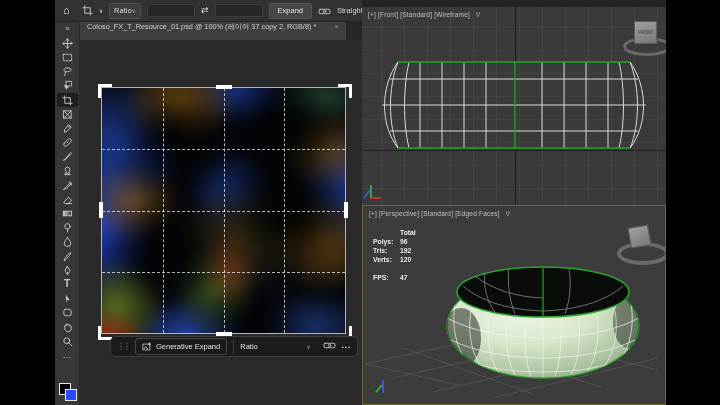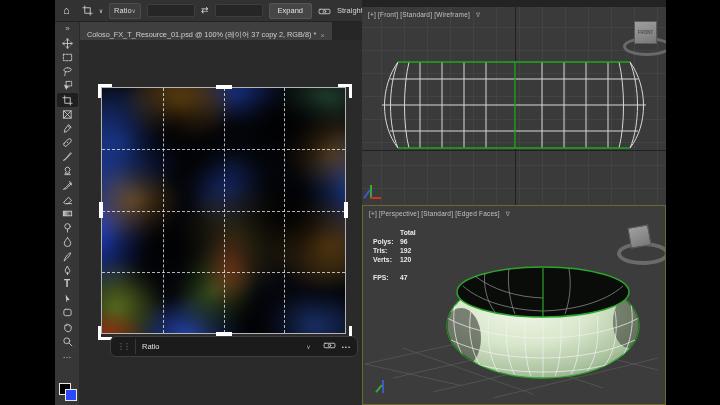--- a/index.html
+++ b/index.html
@@ -13,21 +13,21 @@
   .ps-options .sep{width:1px;height:14px;background:#454545;}
   .opt-ic{font-size:11px;line-height:1;color:#dcdcdc;}
   .dd{background:#3d3d3d;border:1px solid #4c4c4c;border-radius:2px;height:14px;display:flex;
       align-items:center;justify-content:space-between;font-size:7.5px;color:#ddd;padding:0 4px;}
   .fld{background:#262626;border:1px solid #3e3e3e;border-radius:2px;height:13px;width:48px;
        color:#ddd;font-size:7.5px;padding:0 3px;box-sizing:border-box;outline:none;}
   .btn{background:#464646;border:1px solid #555;border-radius:2px;height:14px;display:flex;
        align-items:center;padding:0 8px;font-size:7.5px;color:#e3e3e3;}
   .ps-tabbar{left:25px;top:22px;width:282px;height:18px;background:#262626;}
   .ps-tab{position:absolute;left:0;top:0;height:18px;max-width:272px;background:#3f3f3f;display:flex;
-          align-items:flex-end;gap:4px;padding:0 7px;font-size:7.3px;color:#cfcfcf;white-space:nowrap;overflow:hidden;}
+          align-items:flex-start;gap:18px;padding:0 7px;font-size:7.3px;color:#cfcfcf;white-space:nowrap;overflow:hidden;}
   .ps-canvas{left:25px;top:40px;width:282px;height:365px;background:#2a2a2a;overflow:hidden;}
   
   .ps-tools{left:0;top:22px;width:25px;height:383px;background:#373737;border-right:1px solid #2a2a2a;box-sizing:border-box;}
   .tool{width:21px;height:14.2px;display:flex;align-items:center;justify-content:center;margin:0 auto;}
   .tool svg{display:block;}
   .tool.sel{background:#1f1f1f;border-radius:2px;}
   .tcol{stroke:#c9c9c9;fill:none;stroke-width:1;stroke-linecap:round;stroke-linejoin:round;}
   .tfill{fill:#c9c9c9;stroke:none;}
   .collapse-ic{color:#bdbdbd;font-size:8px;line-height:1;letter-spacing:-1px;}
   .type-ic{color:#c9c9c9;font-size:10px;font-weight:bold;line-height:1;}
@@ -281,20 +281,27 @@
       <div class="cb tr" style="left:258px;top:44px;"></div>
       <div class="cb bl" style="left:18px;top:286px;"></div>
       <div class="cb br" style="left:258px;top:286px;"></div>
       <div class="eh" style="left:136px;top:45px;width:16px;height:3.5px;"></div>
       <div class="eh" style="left:136px;top:292px;width:16px;height:3.5px;"></div>
       <div class="eh" style="left:19px;top:162px;width:3.5px;height:16px;"></div>
       <div class="eh" style="left:264px;top:162px;width:3.5px;height:16px;"></div>
 
       <div class="abs taskbar">
         <span class="grip">⋮⋮</span>
+        <span class="pill">
+          <svg width="10" height="10" viewBox="0 0 12 12">
+              <rect x="1.5" y="2.5" width="8" height="7" class="tcol"></rect>
+              <path class="tcol" d="M2.5 8 L4.5 5.5 L6.5 8 M9 1 v3 M7.5 2.5 h3"></path>
+            </svg>
+          <span>Generative Expand</span>
+        </span>
         <span class="tb-dd">
           <span>Ratio</span>
           <span style="font-size:6px;color:#aaa;">∨</span>
         </span>
         <span>
           <svg width="13" height="9" viewBox="0 0 14 10">
               <rect x="1" y="2.5" width="12" height="5" rx="1" class="tcol"></rect>
               <circle cx="7" cy="5" r="1.4" class="tcol"></circle>
             </svg>
         </span>

